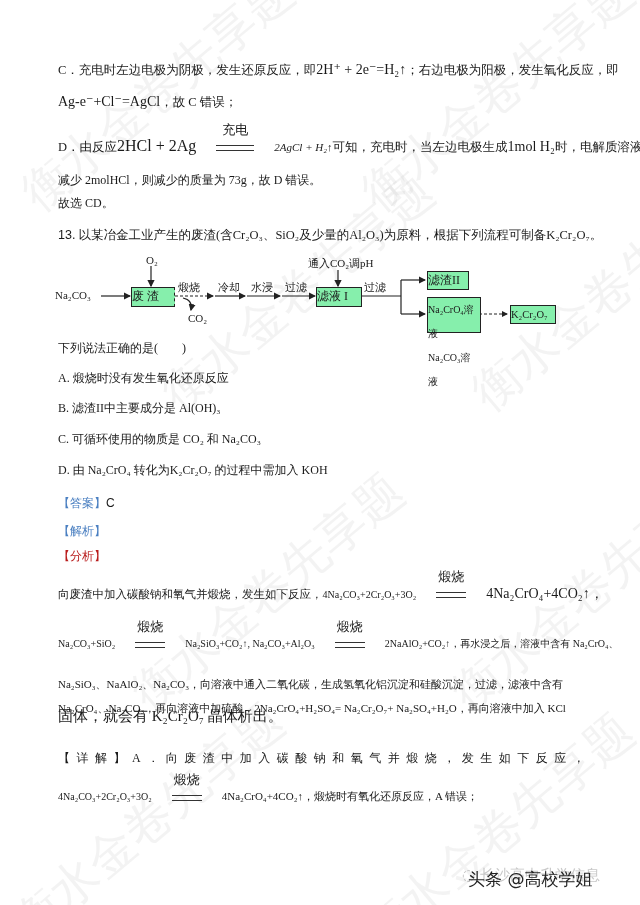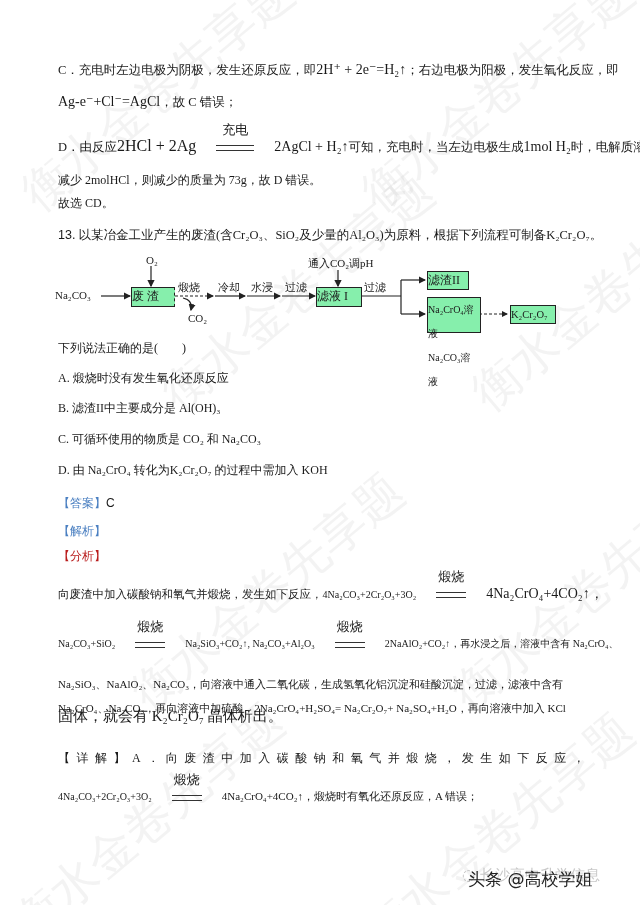--- a/index.html
+++ b/index.html
@@ -46,21 +46,21 @@
   <div class="wm" style="left:330px;top:800px;">衡水金卷先享题</div>
 
   <div class="line" style="top:62px;">
     <span>C．充电时左边电极为阴极，发生还原反应，即</span><span style="font-size:14px;">2H⁺ + 2e⁻=H₂↑</span><span>；右边电极为阳极，发生氧化反应，即</span>
   </div>
   <div class="line" style="top:94px;">
     <span style="font-size:14px;">Ag-e⁻+Cl⁻=AgCl</span><span>，故 C 错误；</span>
   </div>
 
   <div class="line" style="top:138px;">
-    <span>D．由反应</span><span style="font-size:16px;margin-top:28px;">2HCl + 2Ag</span><span class="eqc" style="width:38px;"><span class="cond">充电</span><span class="bars"></span></span><span style="font-size:14px;">2AgCl + H₂↑</span><span>可知，充电时，当左边电极生成</span><span style="font-size:14px;">1mol H₂</span><span>时，电解质溶液中会</span>
+    <span>D．由反应</span><span style="font-size:16px;margin-top:28px;">2HCl + 2Ag</span><span class="eqc" style="width:38px;"><span class="cond">充电</span><span class="bars"></span></span><span style="font-size:11px;font-style:italic;">2AgCl + H₂↑</span><span>可知，充电时，当左边电极生成</span><span style="font-size:14px;">1mol H₂</span><span>时，电解质溶液中会</span>
   </div>
   <div class="line" style="top:172px;font-size:12px;">减少 2molHCl，则减少的质量为 73g，故 D 错误。</div>
   <div class="line" style="top:195px;font-size:12px;">故选 CD。</div>
 
   <div class="line" style="top:227px;">
     <span class="sans">13.</span>
     <span>以某冶金工业产生的废渣(含Cr₂O₃、SiO₂及少量的Al₂O₃)为原料，根据下列流程可制备K₂Cr₂O₇。</span>
   </div>
 
   <div class="flow">

